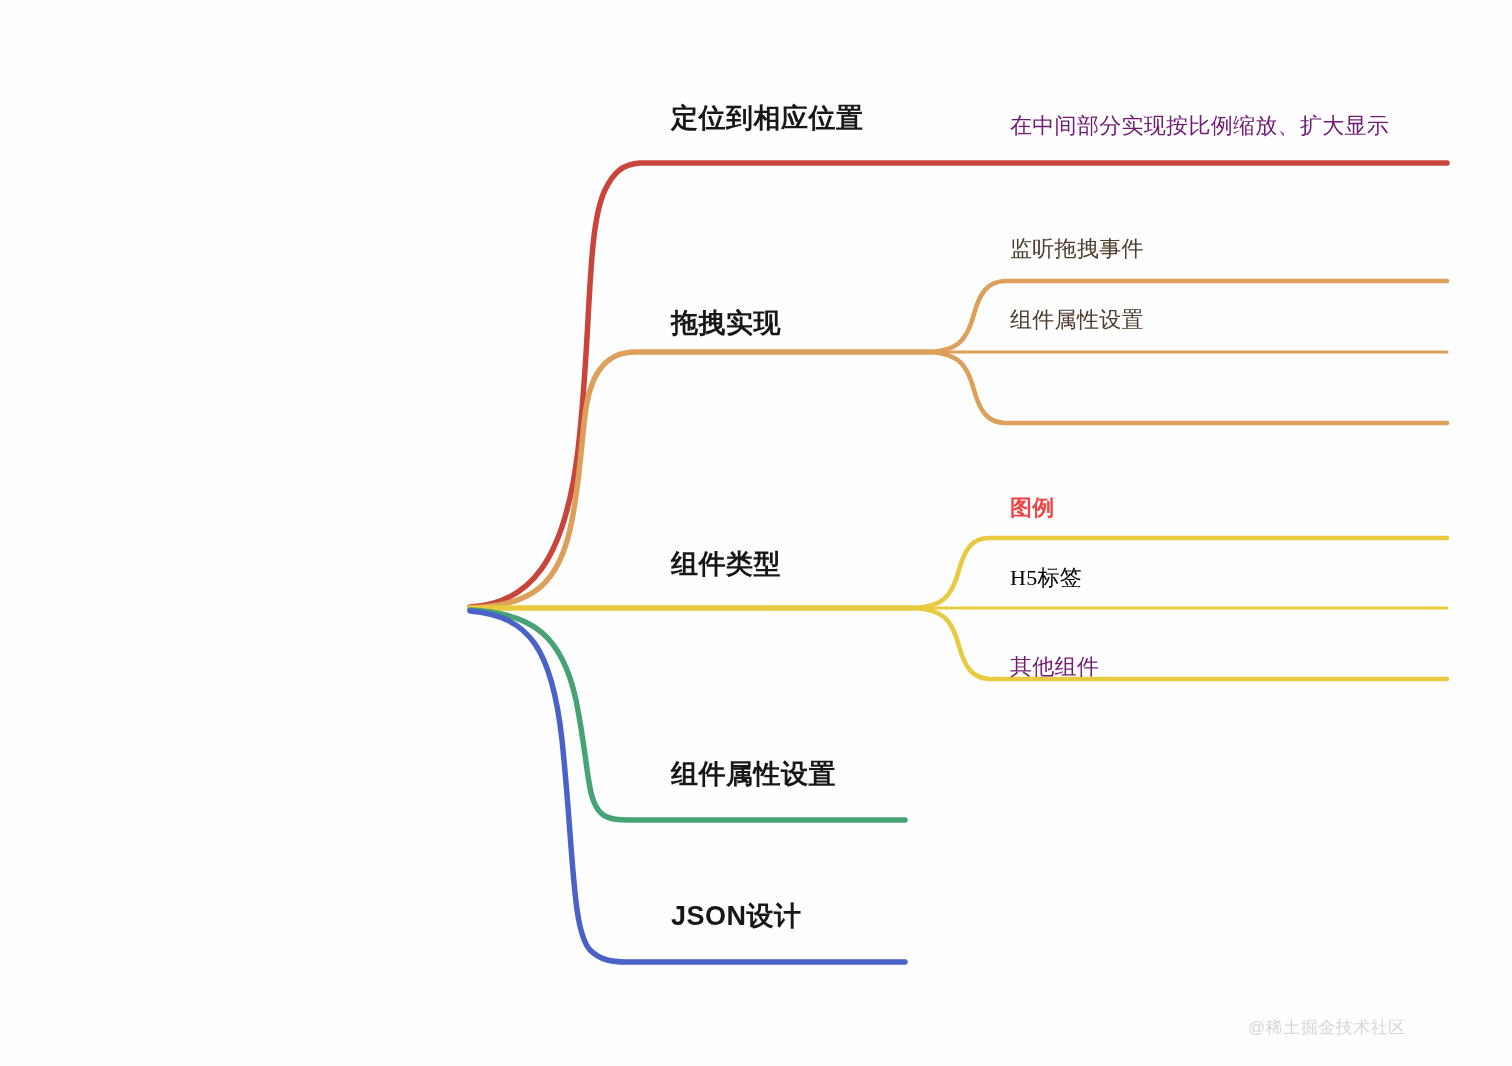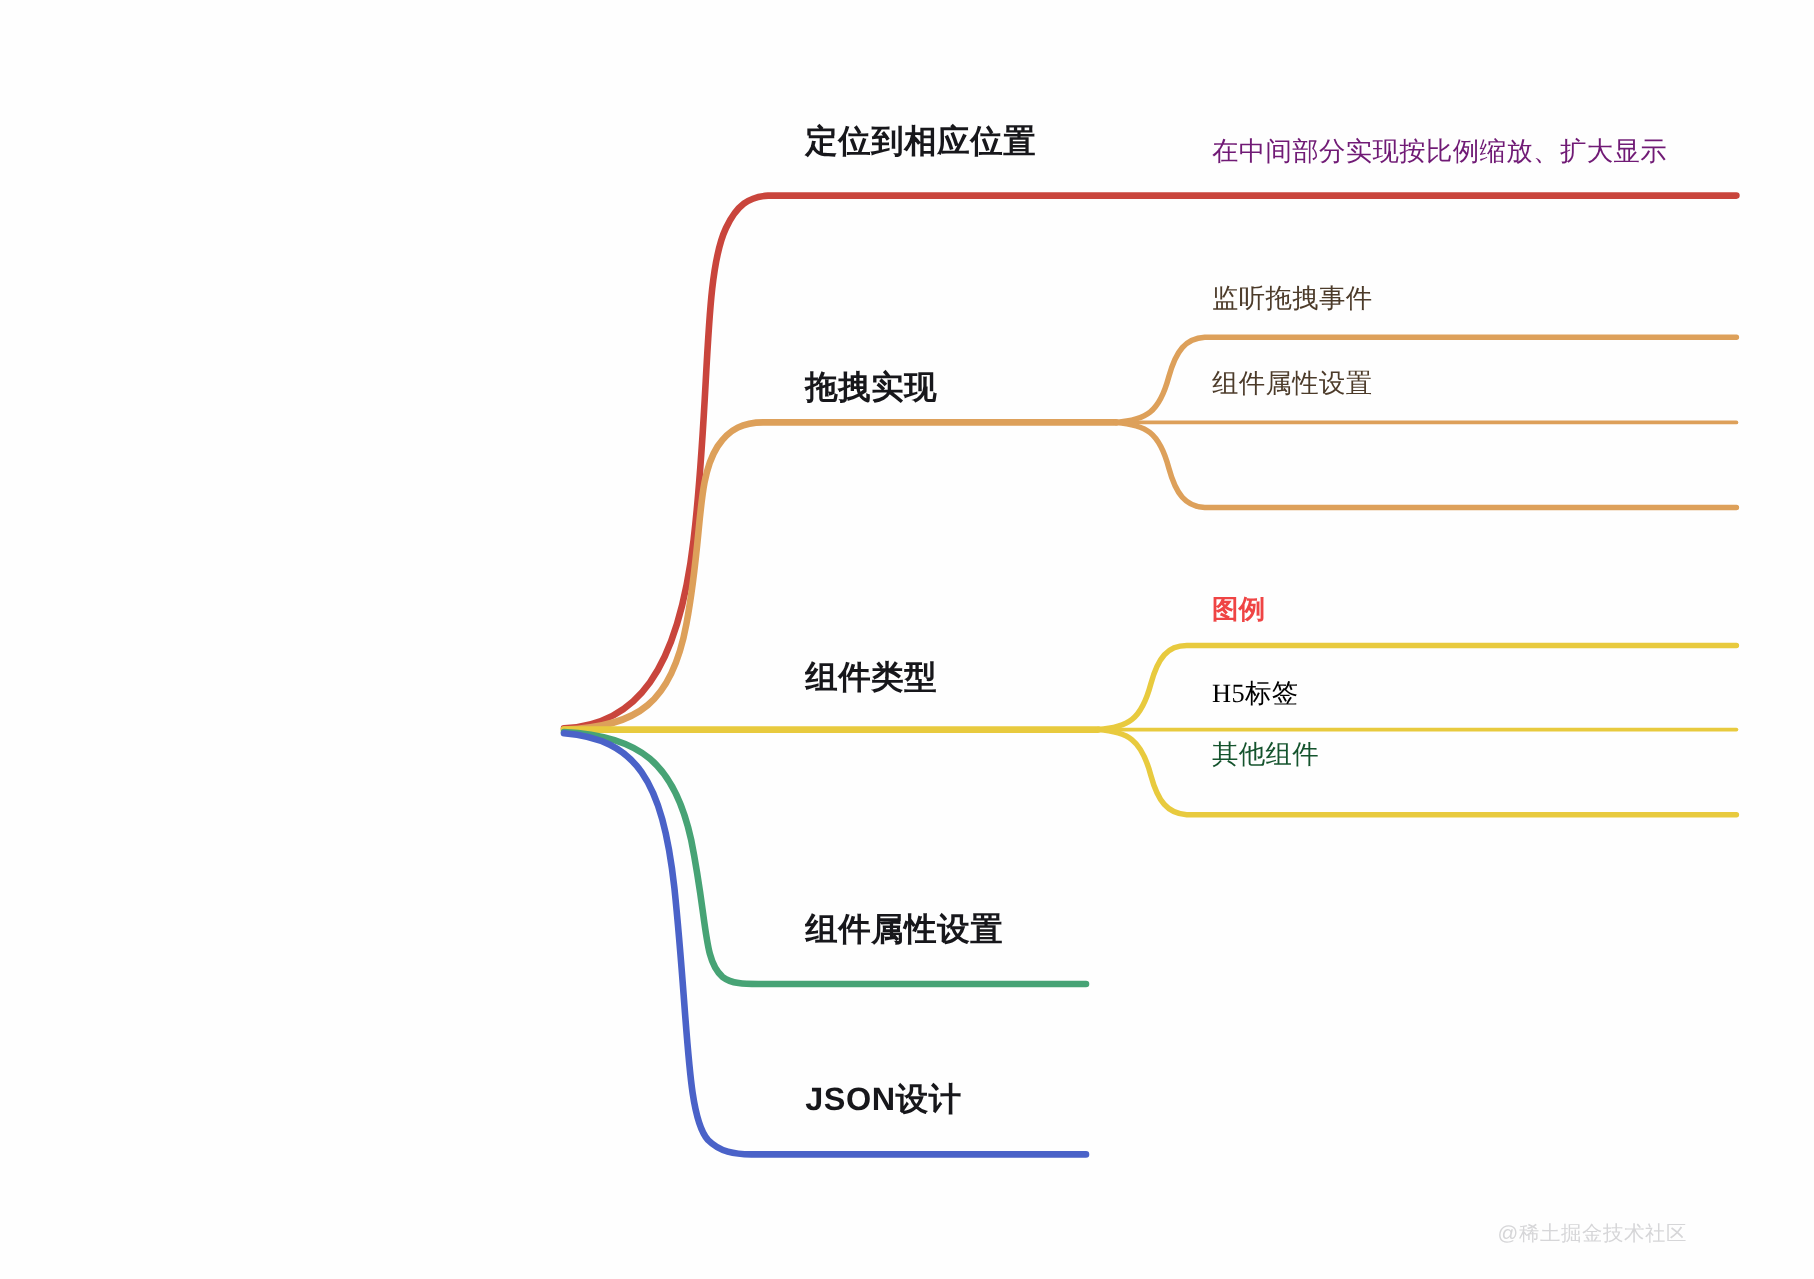--- a/index.html
+++ b/index.html
@@ -58,21 +58,21 @@
     letter-spacing: 0.3px;
   }
   #leaf-0-0 { left: 1010px; top: 115px; color: #701a75; }
 
   #leaf-1-0 { left: 1010px; top: 238px; color: #4c3b2a; }
   #leaf-1-1 { left: 1010px; top: 309px; color: #4c3b2a; }
   #leaf-1-2 { left: 1010px; top: 380px; color: #4c3b2a; }
 
   #leaf-2-0 { left: 1010px; top: 497px; color: #ef4444; font-weight: bold; }
   #leaf-2-1 { left: 1010px; top: 567px; color: #000000; font-family: Liberation Serif, serif; }
-  #leaf-2-2 { left: 1010px; top: 618px; color: #14532d; }
+  #leaf-2-2 { left: 1010px; top: 656px; color: #701a75; }
 
   #watermark {
     position: absolute;
     left: 1248px;
     top: 1016px;
     font-size: 17px;
     color: #d6d6d8;
     letter-spacing: 0.5px;
     white-space: nowrap;
   }

